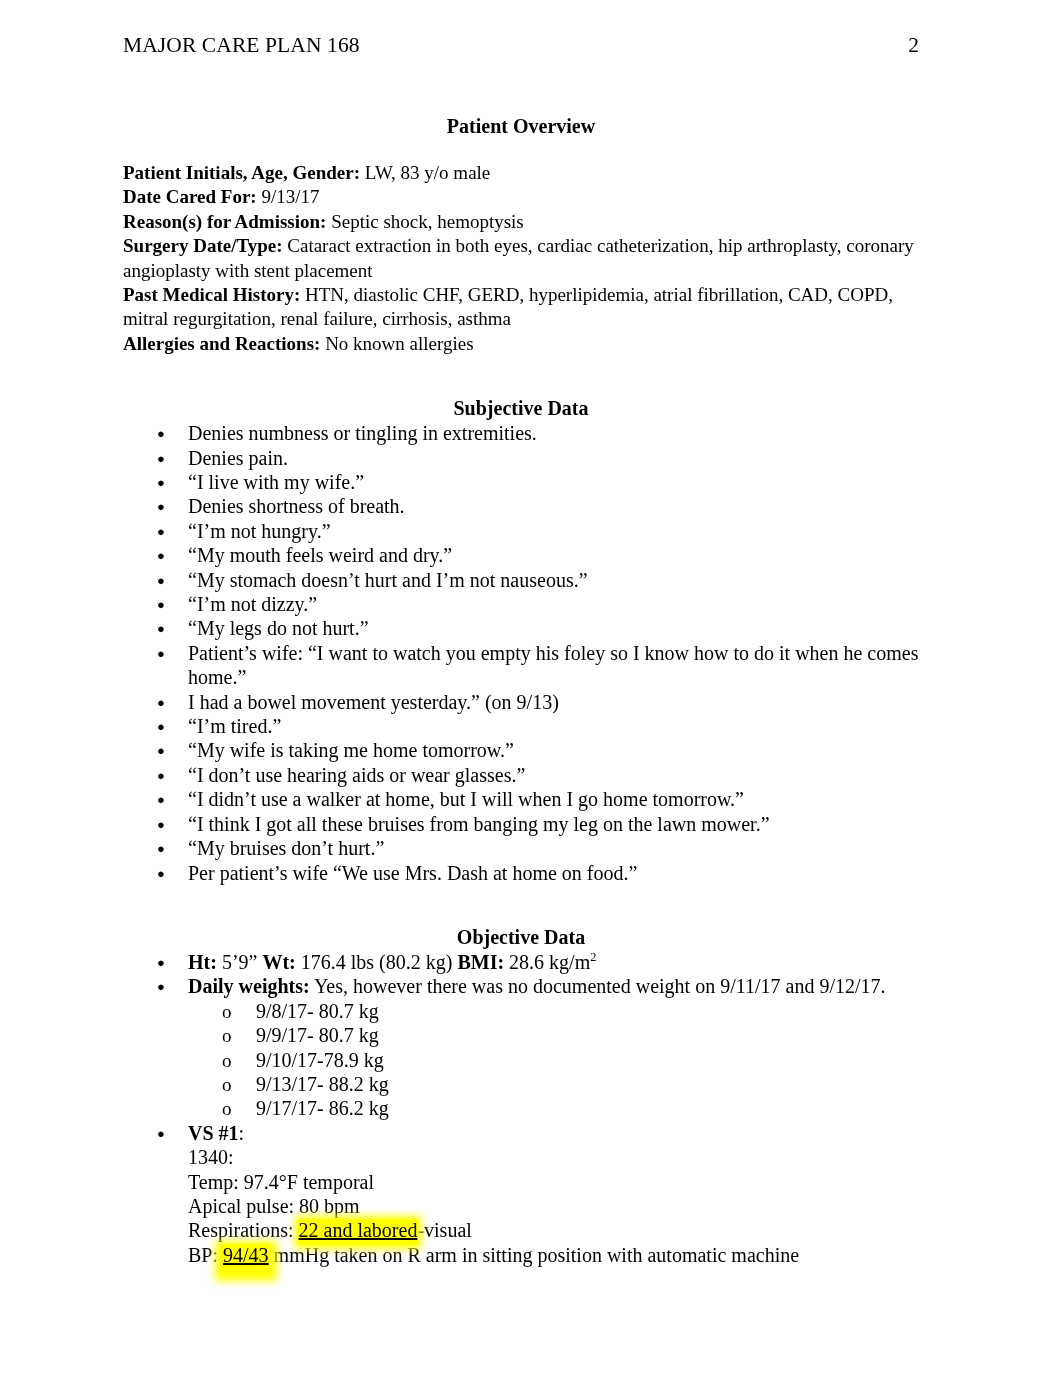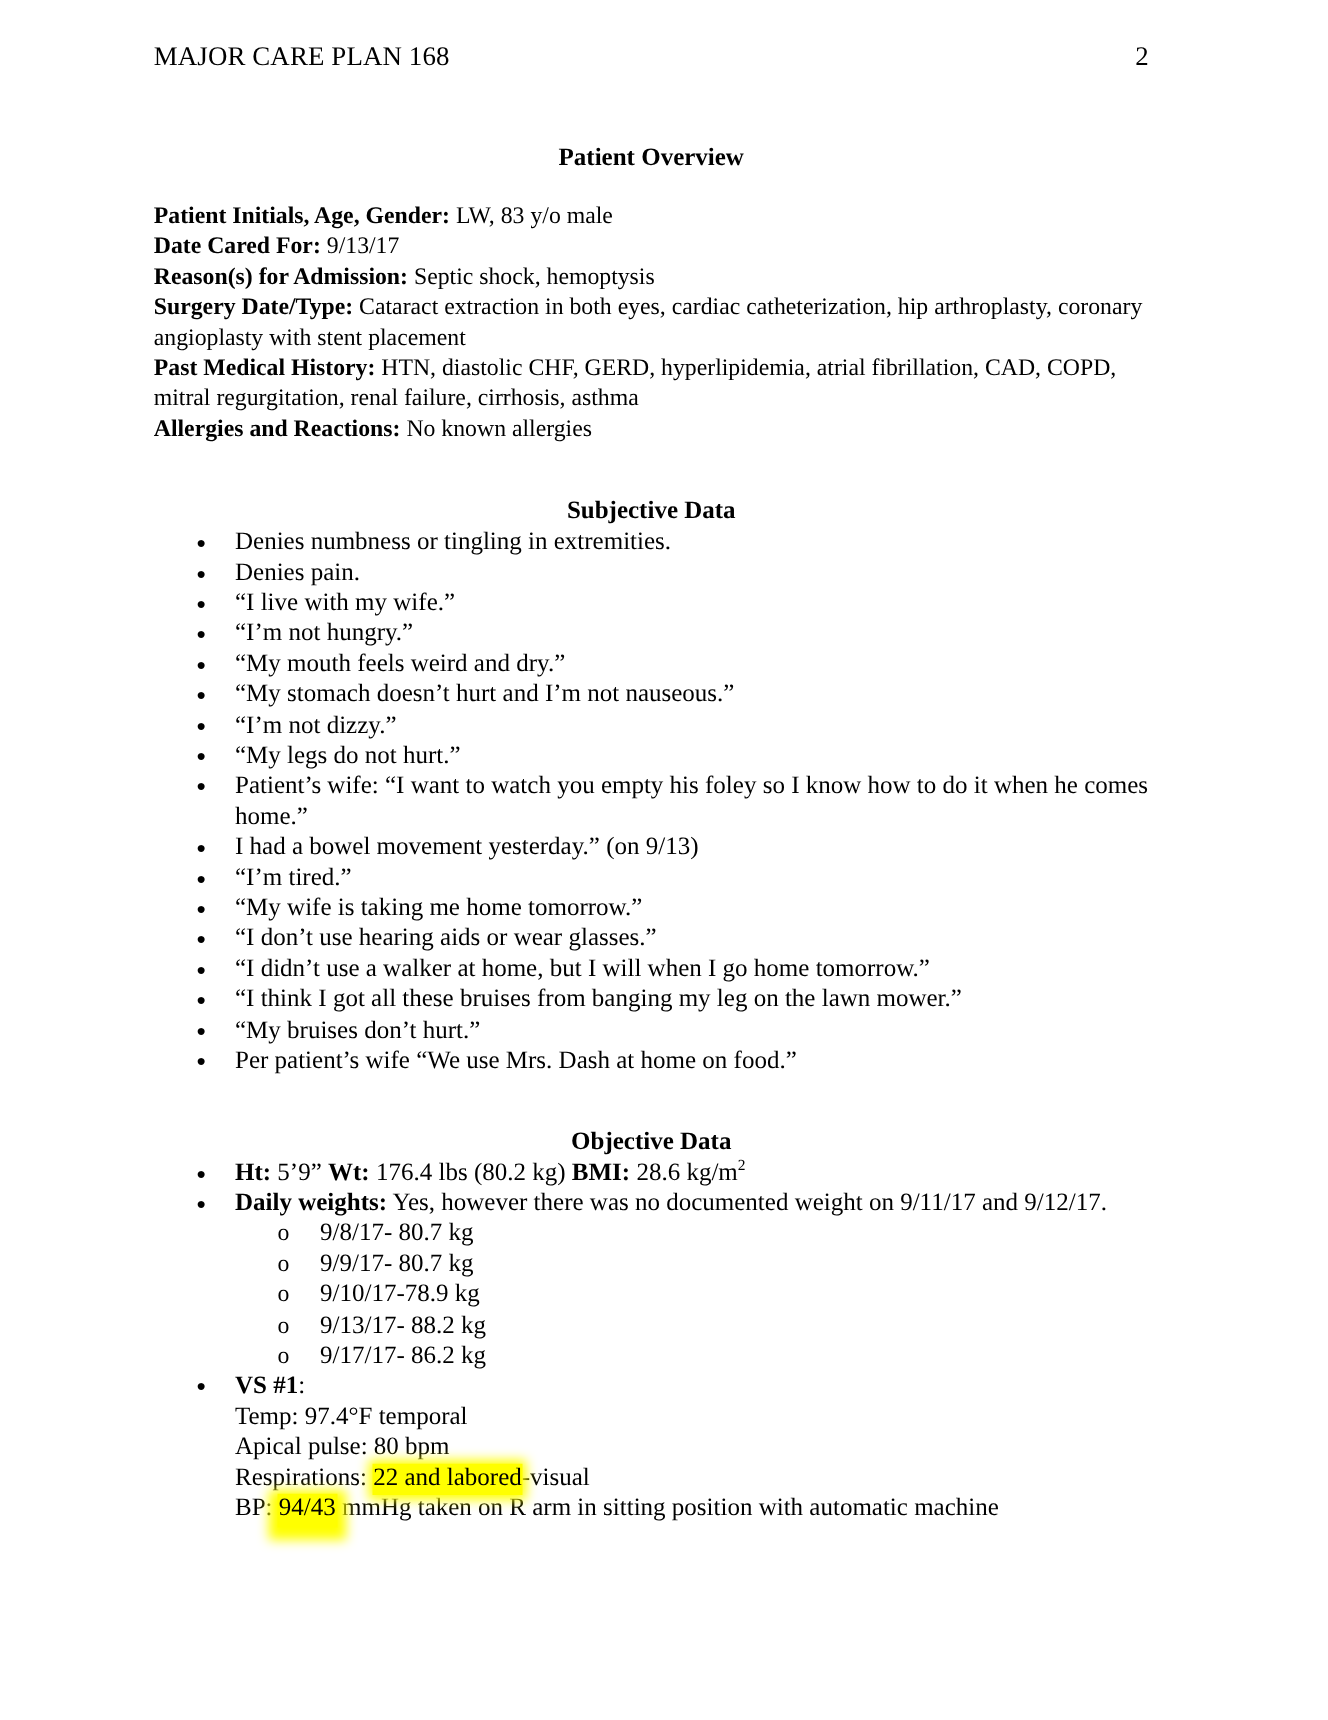--- a/index.html
+++ b/index.html
@@ -103,20 +103,21 @@
   .vs-line { display: block; }
   .vs-label { font-weight: bold; }
 
   sup { font-size: 0.62em; vertical-align: super; line-height: 0; }
 
   
   .hl {
     position: relative;
     display: inline-block;
     z-index: 0;
+    text-decoration: underline;
   }
   .hl::before {
     content: "";
     position: absolute;
     z-index: -1;
     left: -4px;
     right: -4px;
     top: -2px;
     bottom: -6px;
     background: #ffff00;
@@ -168,20 +169,21 @@
         <b>Allergies and Reactions:</b><span> No known allergies</span>
       </div>
     </div>
 
     <div class="section-heading" id="heading-subjective">Subjective Data</div>
 
     <ul class="bullets">
       <li>Denies numbness or tingling in extremities.</li>
       <li>Denies pain.</li>
       <li>“I live with my wife.”</li>
+      <li>Denies shortness of breath.</li>
       <li>“I’m not hungry.”</li>
       <li>“My mouth feels weird and dry.”</li>
       <li>“My stomach doesn’t hurt and I’m not nauseous.”</li>
       <li>“I’m not dizzy.”</li>
       <li>“My legs do not hurt.”</li>
       <li>Patient’s wife: “I want to watch you empty his foley so I know how to do it when he comes home.”</li>
       <li>I had a bowel movement yesterday.” (on 9/13)</li>
       <li>“I’m tired.”</li>
       <li>“My wife is taking me home tomorrow.”</li>
       <li>“I don’t use hearing aids or wear glasses.”</li>
@@ -201,20 +203,21 @@
         <ul class="sublist">
           <li>9/8/17- 80.7 kg</li>
           <li>9/9/17- 80.7 kg</li>
           <li>9/10/17-78.9 kg</li>
           <li>9/13/17- 88.2 kg</li>
           <li>9/17/17- 86.2 kg</li>
         </ul>
       </li>
 
       <li><span class="vs-label">VS #1</span><span>:</span>
+        <span class="vs-line">1340:</span>
         <span class="vs-line">Temp: 97.4°F temporal</span>
         <span class="vs-line">Apical pulse: 80 bpm</span>
         <span class="vs-line"><span>Respirations: </span><span class="hl">22 and labored</span><span>-visual</span></span>
         <span class="vs-line"><span>BP: </span><span class="hl hl-bp">94/43</span><span> mmHg taken on R arm in sitting position with automatic machine</span></span>
       </li>
 
     </ul>
 
   </div>
 </div>

